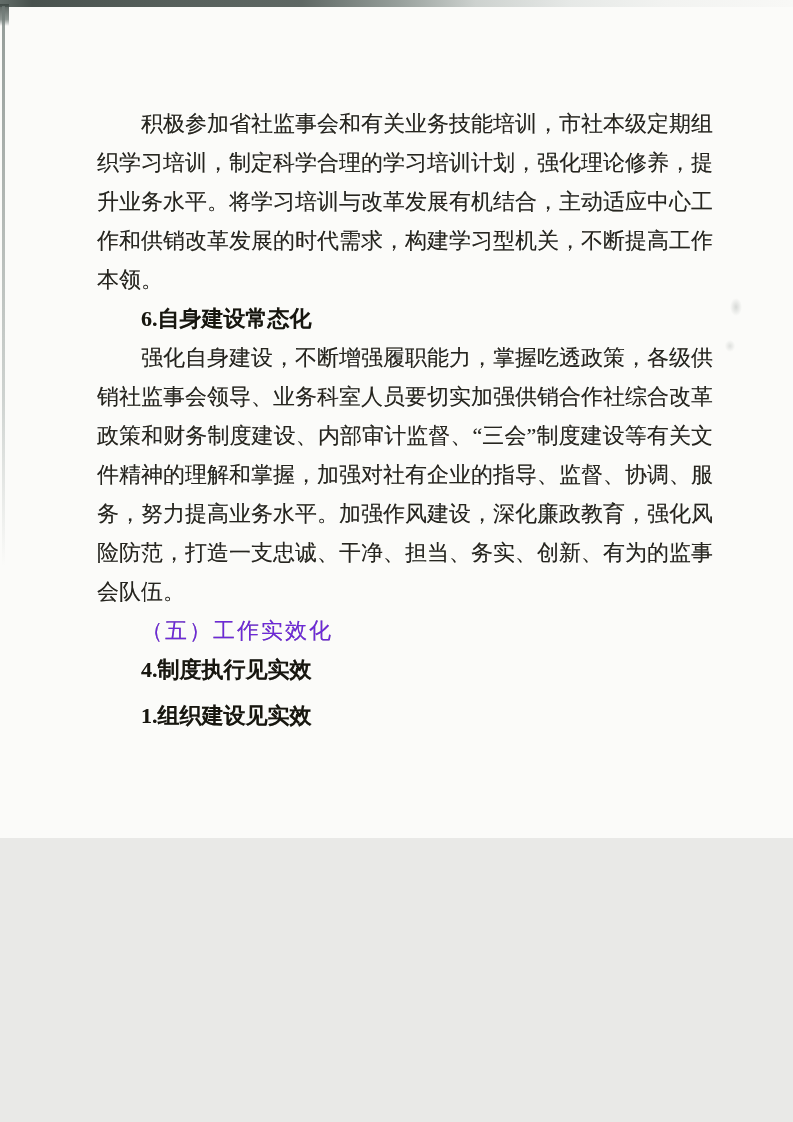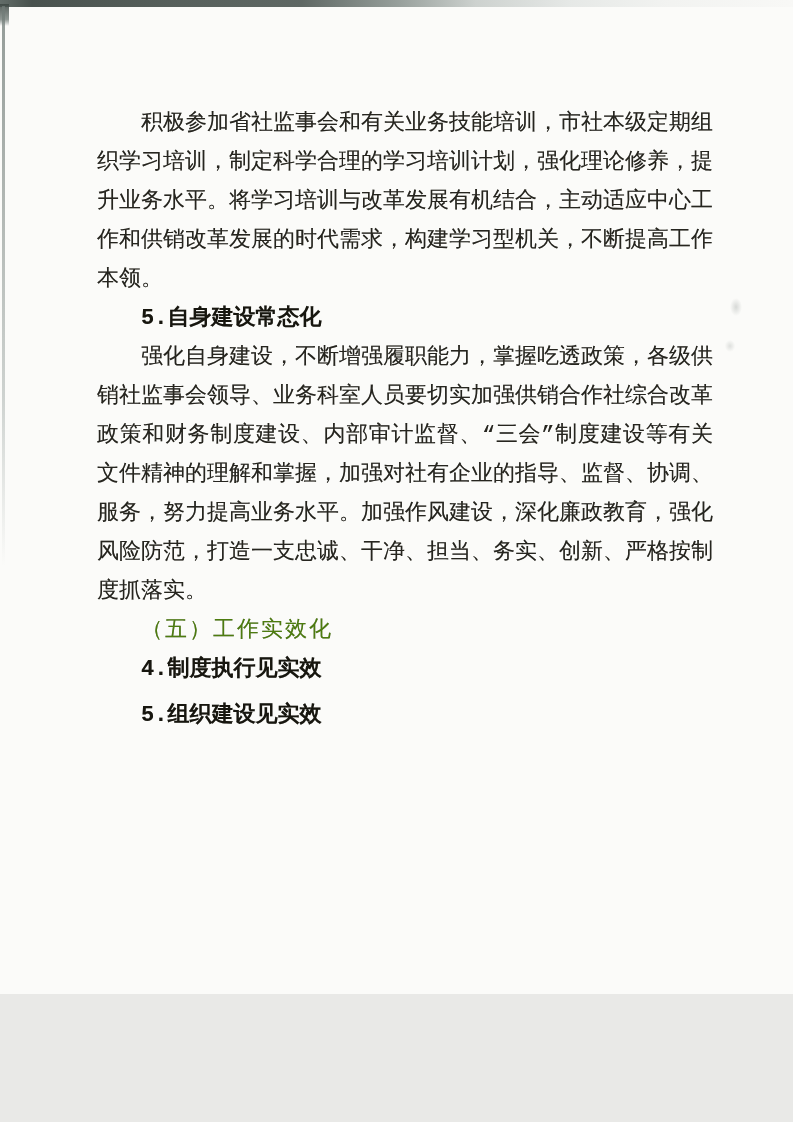--- a/index.html
+++ b/index.html
@@ -3,25 +3,25 @@
 <meta charset="utf-8">
 <style>
   html, body {
     margin: 0;
     padding: 0;
     background: #e9e9e7;
   }
   .page {
     position: relative;
     width: 793px;
-    height: 994px;
+    height: 838px;
     margin: 0 auto;
     background: #fbfbf9;
     overflow: hidden;
-    font-family: Liberation Mono, monospace;
+    font-family: Liberation Serif, serif;
   }
   
   .scan-top-edge {
     position: absolute;
     top: 0; left: 0;
     width: 100%; height: 7px;
     background: linear-gradient(to right,
       #55605c 0%, #39433f 4%, #48524e 22%, #515b57 38%,
       #8d9692 50%, #c9cecb 60%, #e4e7e5 72%, #f1f2f0 84%, #f8f8f6 100%);
     opacity: 0.92;
@@ -81,21 +81,21 @@
     margin: 0;
     font-size: 22px;
     line-height: 39px;
     text-indent: 2em;
     font-weight: bold;
     color: #17160f;
   }
   .doc h3.kai {
     font-weight: normal;
     letter-spacing: 2px;
-    color: #4d7c0f;
+    color: #6d28d9;
   }
   .doc h3.gap-before {
     margin-top: 7px;
   }
   .page-number {
     position: absolute;
     top: 1044px;
     left: 0;
     width: 100%;
     text-align: center;
@@ -114,27 +114,27 @@
   <div class="scan-top-edge"></div>
   <div class="scan-top-blob"></div>
   <div class="scan-left-edge"></div>
   <div class="scan-smudge-1"></div>
   <div class="scan-smudge-2"></div>
   <div class="scan-speck-bottom"></div>
 
   <div class="doc">
     <p>积极参加省社监事会和有关业务技能培训，市社本级定期组织学习培训，制定科学合理的学习培训计划，强化理论修养，提升业务水平。将学习培训与改革发展有机结合，主动适应中心工作和供销改革发展的时代需求，构建学习型机关，不断提高工作本领。</p>
 
-    <h3>5.自身建设常态化</h3>
+    <h3>6.自身建设常态化</h3>
 
-    <p>强化自身建设，不断增强履职能力，掌握吃透政策，各级供销社监事会领导、业务科室人员要切实加强供销合作社综合改革政策和财务制度建设、内部审计监督、“三会”制度建设等有关文件精神的理解和掌握，加强对社有企业的指导、监督、协调、服务，努力提高业务水平。加强作风建设，深化廉政教育，强化风险防范，打造一支忠诚、干净、担当、务实、创新、严格按制度抓落实。</p>
+    <p>强化自身建设，不断增强履职能力，掌握吃透政策，各级供销社监事会领导、业务科室人员要切实加强供销合作社综合改革政策和财务制度建设、内部审计监督、“三会”制度建设等有关文件精神的理解和掌握，加强对社有企业的指导、监督、协调、服务，努力提高业务水平。加强作风建设，深化廉政教育，强化风险防范，打造一支忠诚、干净、担当、务实、创新、有为的监事会队伍。</p>
 
     <h3 class="kai">（五）工作实效化</h3>
 
     <h3>4.制度执行见实效</h3>
 
 
-    <h3 class="gap-before">5.组织建设见实效</h3>
+    <h3 class="gap-before">1.组织建设见实效</h3>
   </div>
 
   <div class="page-number">- 8 -</div>
 
 </div>
 
 </body></html>

